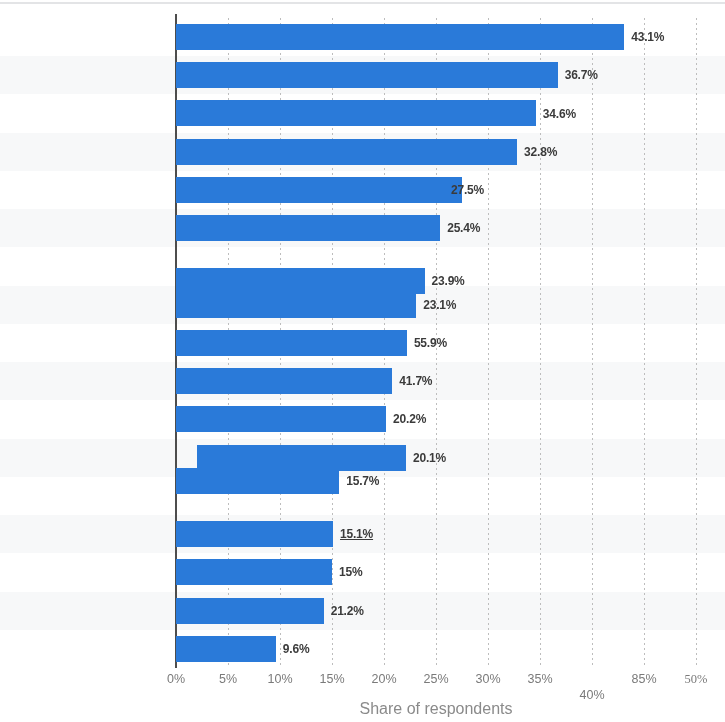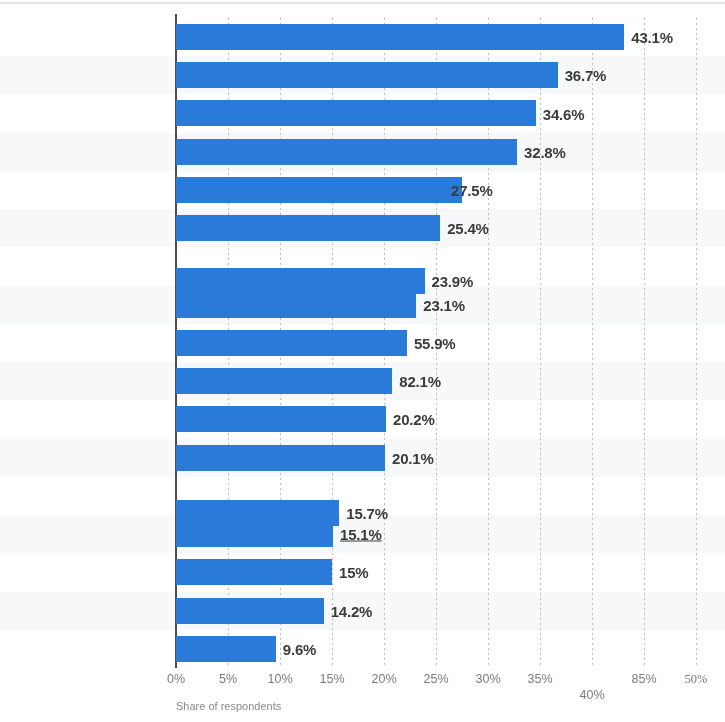--- a/index.html
+++ b/index.html
@@ -84,21 +84,21 @@
     left: 0;
     top: 6px;
     height: 26px;
     background: #2a7ad9;
   }
   .bar-value {
     position: absolute;
     top: 50%;
     transform: translateY(-50%);
     margin-left: 7px;
-    font-size: 15px;
+    font-size: 12px;
     font-weight: bold;
     color: #3b3b3b;
     white-space: nowrap;
     letter-spacing: -0.2px;
   }
 
   
   #xaxis {
     position: absolute;
     left: 176px;
@@ -112,22 +112,22 @@
     transform: translateX(-50%);
     font-size: 12.5px;
     color: #7a7a7a;
     white-space: nowrap;
   }
   #xaxis-title {
     position: absolute;
     left: 176px;
     top: 700px;
     width: 520px;
-    text-align: left;
-    font-size: 11px;
+    text-align: center;
+    font-size: 16px;
     color: #8a8a8a;
   }
 </style>
 </head>
 <body>
 
 <div id="chart-root">
 
   <div id="top-rule"></div>
 
@@ -196,45 +196,45 @@
         <div class="bar-row" style="top: 267.647px; height: 38.2353px;">
           <div class="bar" style="width: 240.24px; background: rgb(42, 122, 217);"></div>
           <div class="bar-value" style="left: 240.24px;">23.1%</div>
         </div>
         <div class="bar-row" style="top: 305.882px; height: 38.2353px;">
           <div class="bar" style="width: 230.88px; background: rgb(42, 122, 217);"></div>
           <div class="bar-value" style="left: 230.88px;">55.9%</div>
         </div>
         <div class="bar-row" style="top: 344.118px; height: 38.2353px;">
           <div class="bar" style="width: 216.32px; background: rgb(42, 122, 217);"></div>
-          <div class="bar-value" style="left: 216.32px;">82.1%</div>
+          <div class="bar-value" style="left: 216.32px;">41.7%</div>
         </div>
         <div class="bar-row" style="top: 382.353px; height: 38.2353px;">
           <div class="bar" style="width: 210.08px; background: rgb(42, 122, 217);"></div>
           <div class="bar-value" style="left: 210.08px;">20.2%</div>
         </div>
-        <div class="bar-row" style="top: 420.588px; height: 38.2353px;">
+        <div class="bar-row" style="top: 420.588px; height: 38.2353px; margin-left: 21px;">
           <div class="bar" style="width: 209.04px; background: rgb(42, 122, 217);"></div>
           <div class="bar-value" style="left: 209.04px;">20.1%</div>
         </div>
-        <div class="bar-row" style="top: 476px; height: 38.2353px; padding-left: 28px;">
+        <div class="bar-row" style="top: 444px; height: 38.2353px; padding-left: 28px;">
           <div class="bar" style="width: 163.28px; background: rgb(42, 122, 217);"></div>
           <div class="bar-value" style="left: 163.28px;">15.7%</div>
         </div>
         <div class="bar-row" style="top: 497.059px; height: 38.2353px;">
           <div class="bar" style="width: 157.04px; background: rgb(42, 122, 217);"></div>
           <div class="bar-value" style="left: 157.04px; text-decoration: underline;">15.1%</div>
         </div>
         <div class="bar-row" style="top: 535.294px; height: 38.2353px;">
           <div class="bar" style="width: 156px; background: rgb(42, 122, 217);"></div>
           <div class="bar-value" style="left: 156px;">15%</div>
         </div>
         <div class="bar-row" style="top: 573.529px; height: 38.2353px;">
           <div class="bar" style="width: 147.68px; background: rgb(42, 122, 217);"></div>
-          <div class="bar-value" style="left: 147.68px;">14.2%</div>
+          <div class="bar-value" style="left: 147.68px;">21.2%</div>
         </div>
         <div class="bar-row" style="top: 611.765px; height: 38.2353px;">
           <div class="bar" style="width: 99.84px; background: rgb(42, 122, 217);"></div>
           <div class="bar-value" style="left: 99.84px;">9.6%</div>
         </div>
       </div>
   </div>
 
   <div id="xaxis">
       <div class="xtick" style="left: 0px;">0%</div>

